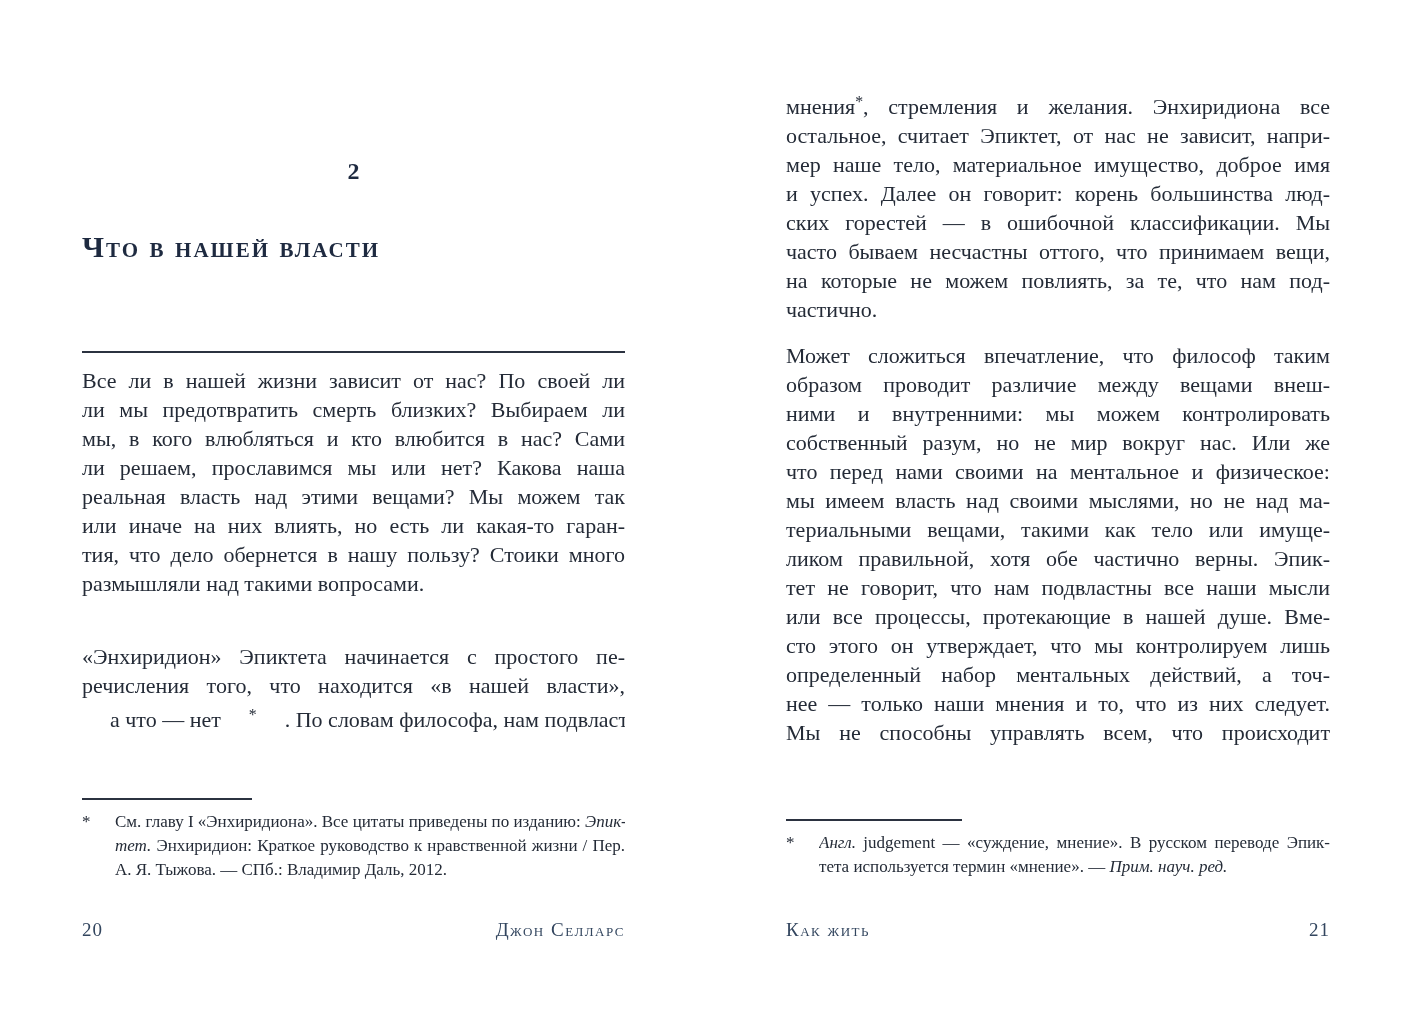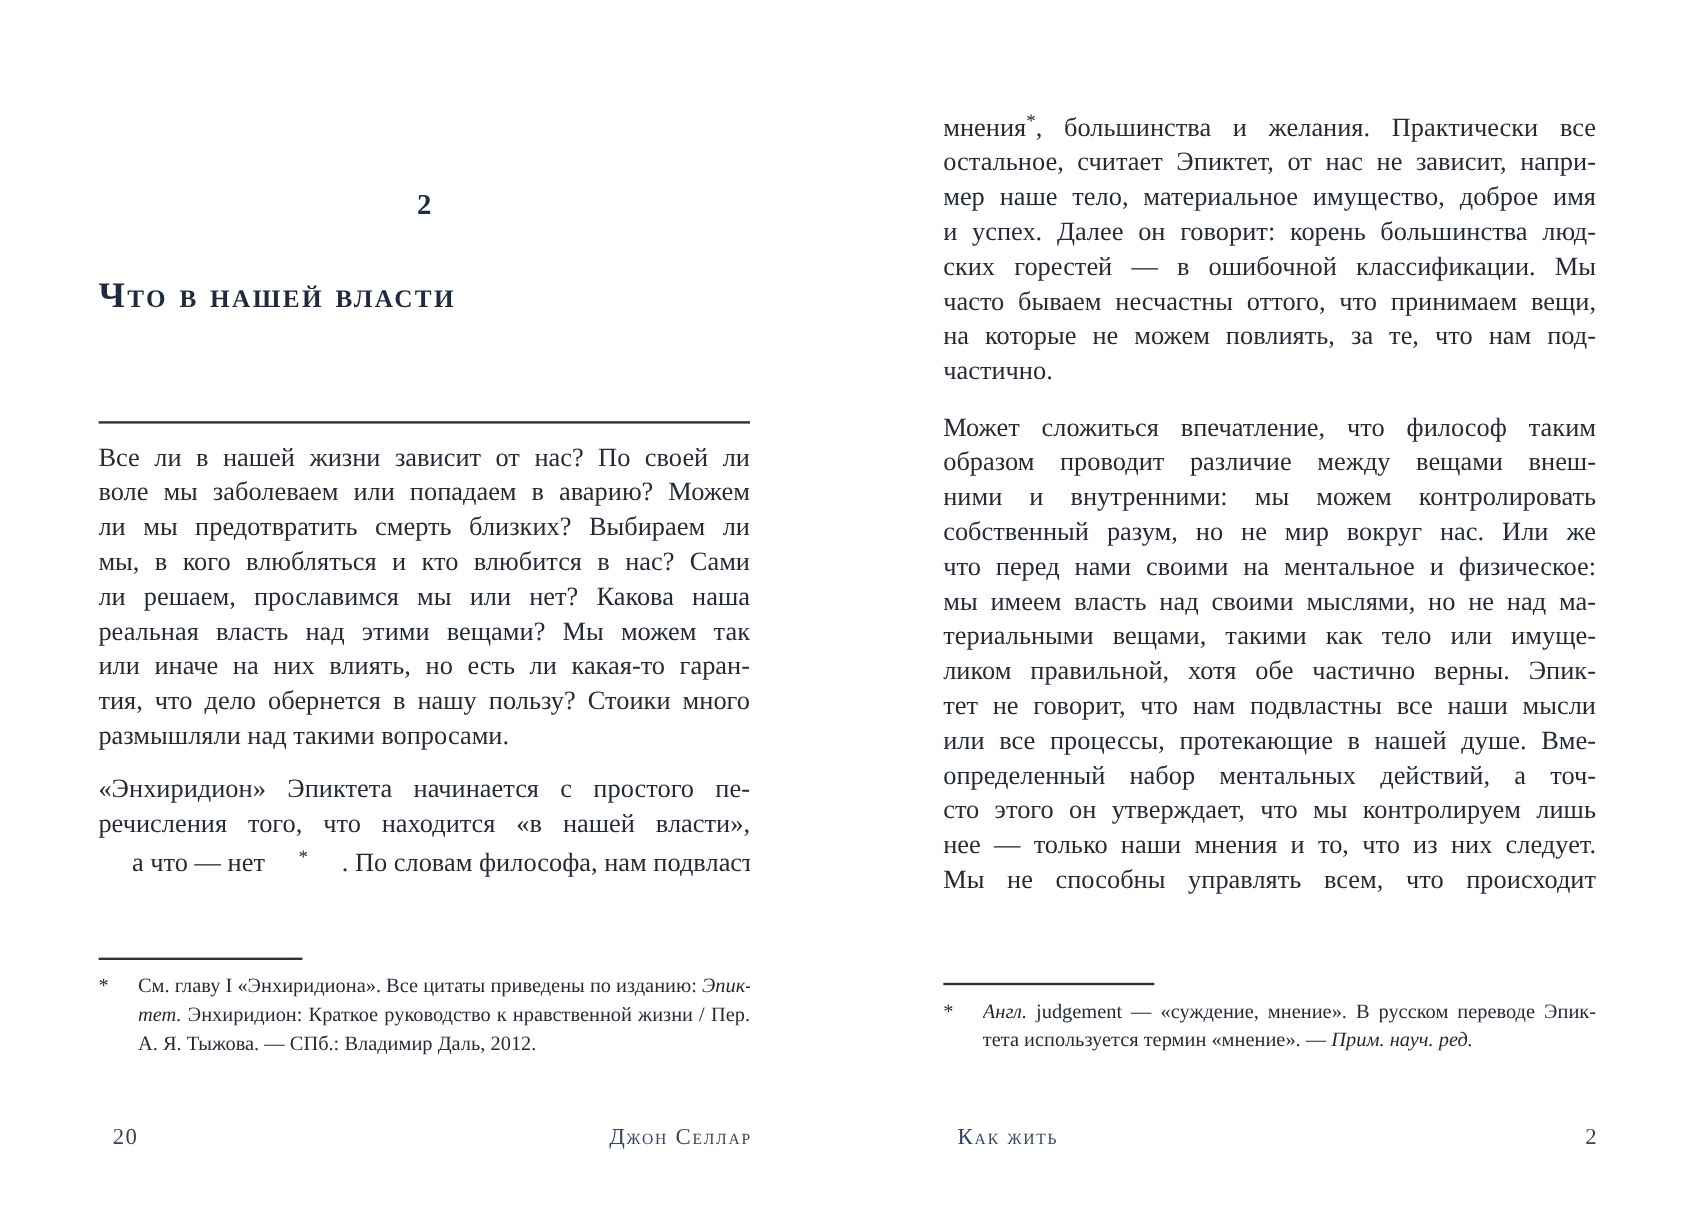--- a/index.html
+++ b/index.html
@@ -70,24 +70,23 @@
     position:absolute;left:0;width:100%;
     display:flex;align-items:flex-start;
     font-size:17px;line-height:24px;
   }
   .page.left  .footnote{top:810px;}
   .page.right .footnote{top:831px;}
   .fn-marker{flex:none;width:33px;font-size:17px;}
   .fn-text{flex:1;min-width:0;}
 
   .page-footer{
-    position:absolute;top:919px;left:12px;width:100%;
+    position:absolute;top:919px;left:0;width:100%;
     display:flex;justify-content:space-between;align-items:center;
     color:var(--footer);
-    margin-top:18px;
   }
   .page-number{
     font-size:19px;
     font-variant-numeric:oldstyle-nums;
     letter-spacing:1px;
   }
   .running-title{
     font-size:19px;
     font-variant:small-caps;
     letter-spacing:1.5px;
@@ -98,21 +97,20 @@
 
 <div class="spread">
 
   <section class="page left">
     <div class="chapter-number">2</div>
     <h1 class="chapter-title">Что в нашей власти</h1>
     <div class="title-rule"></div>
 
     <div class="body-text para-1">
         <div class="line"><span>Все ли в нашей жизни зависит от нас? По своей ли</span></div>
-        <div class="line"><span>воле мы заболеваем или попадаем в аварию? Можем</span></div>
         <div class="line"><span>ли мы предотвратить смерть близких? Выбираем ли</span></div>
         <div class="line"><span>мы, в кого влюбляться и кто влюбится в нас? Сами</span></div>
         <div class="line"><span>ли решаем, прославимся мы или нет? Какова наша</span></div>
         <div class="line"><span>реальная власть над этими вещами? Мы можем так</span></div>
         <div class="line"><span>или иначе на них влиять, но есть ли какая-то гаран-</span></div>
         <div class="line"><span>тия, что дело обернется в нашу пользу? Стоики много</span></div>
         <div class="line last"><span>размышляли над такими вопросами.</span></div>
       </div>
     <div class="body-text para-2">
         <div class="line"><span>«Энхиридион» Эпиктета начинается с простого пе-</span></div>
@@ -131,42 +129,42 @@
     </div>
 
     <footer class="page-footer">
       <span class="page-number">20</span>
       <span class="running-title">Джон Селларс</span>
     </footer>
   </section>
 
   <section class="page right">
     <div class="body-text para-1">
-        <div class="line"><span>мнения</span><span class="sup">*</span><span>, большинства и желания. Практически все</span></div>
+        <div class="line"><span>мнения</span><span class="sup">*</span><span>, стремления и желания. Энхиридиона все</span></div>
         <div class="line"><span>остальное, считает Эпиктет, от нас не зависит, напри-</span></div>
         <div class="line"><span>мер наше тело, материальное имущество, доброе имя</span></div>
         <div class="line"><span>и успех. Далее он говорит: корень большинства люд-</span></div>
         <div class="line"><span>ских горестей — в ошибочной классификации. Мы</span></div>
         <div class="line"><span>часто бываем несчастны оттого, что принимаем вещи,</span></div>
         <div class="line"><span>на которые не можем повлиять, за те, что нам под-</span></div>
         <div class="line last"><span>частично.</span></div>
       </div>
     <div class="body-text para-2">
         <div class="line"><span>Может сложиться впечатление, что философ таким</span></div>
         <div class="line"><span>образом проводит различие между вещами внеш-</span></div>
         <div class="line"><span>ними и внутренними: мы можем контролировать</span></div>
         <div class="line"><span>собственный разум, но не мир вокруг нас. Или же</span></div>
         <div class="line"><span>что перед нами своими на ментальное и физическое:</span></div>
         <div class="line"><span>мы имеем власть над своими мыслями, но не над ма-</span></div>
         <div class="line"><span>териальными вещами, такими как тело или имуще-</span></div>
         <div class="line"><span>ликом правильной, хотя обе частично верны. Эпик-</span></div>
         <div class="line"><span>тет не говорит, что нам подвластны все наши мысли</span></div>
         <div class="line"><span>или все процессы, протекающие в нашей душе. Вме-</span></div>
+        <div class="line"><span>сто этого он утверждает, что мы контролируем лишь</span></div>
         <div class="line"><span>определенный набор ментальных действий, а точ-</span></div>
-        <div class="line"><span>сто этого он утверждает, что мы контролируем лишь</span></div>
         <div class="line"><span>нее — только наши мнения и то, что из них следует.</span></div>
         <div class="line"><span>Мы не способны управлять всем, что происходит</span></div>
       </div>
 
     <div class="fn-rule"></div>
     <div class="footnote">
       <span class="fn-marker">*</span>
       <div class="fn-text">
           <div class="line"><span class="it">Англ.</span><span> judgement — «суждение, мнение». В русском переводе Эпик-</span></div>
           <div class="line last"><span>тета используется термин «мнение». — </span><span class="it">Прим. науч. ред.</span></div>

